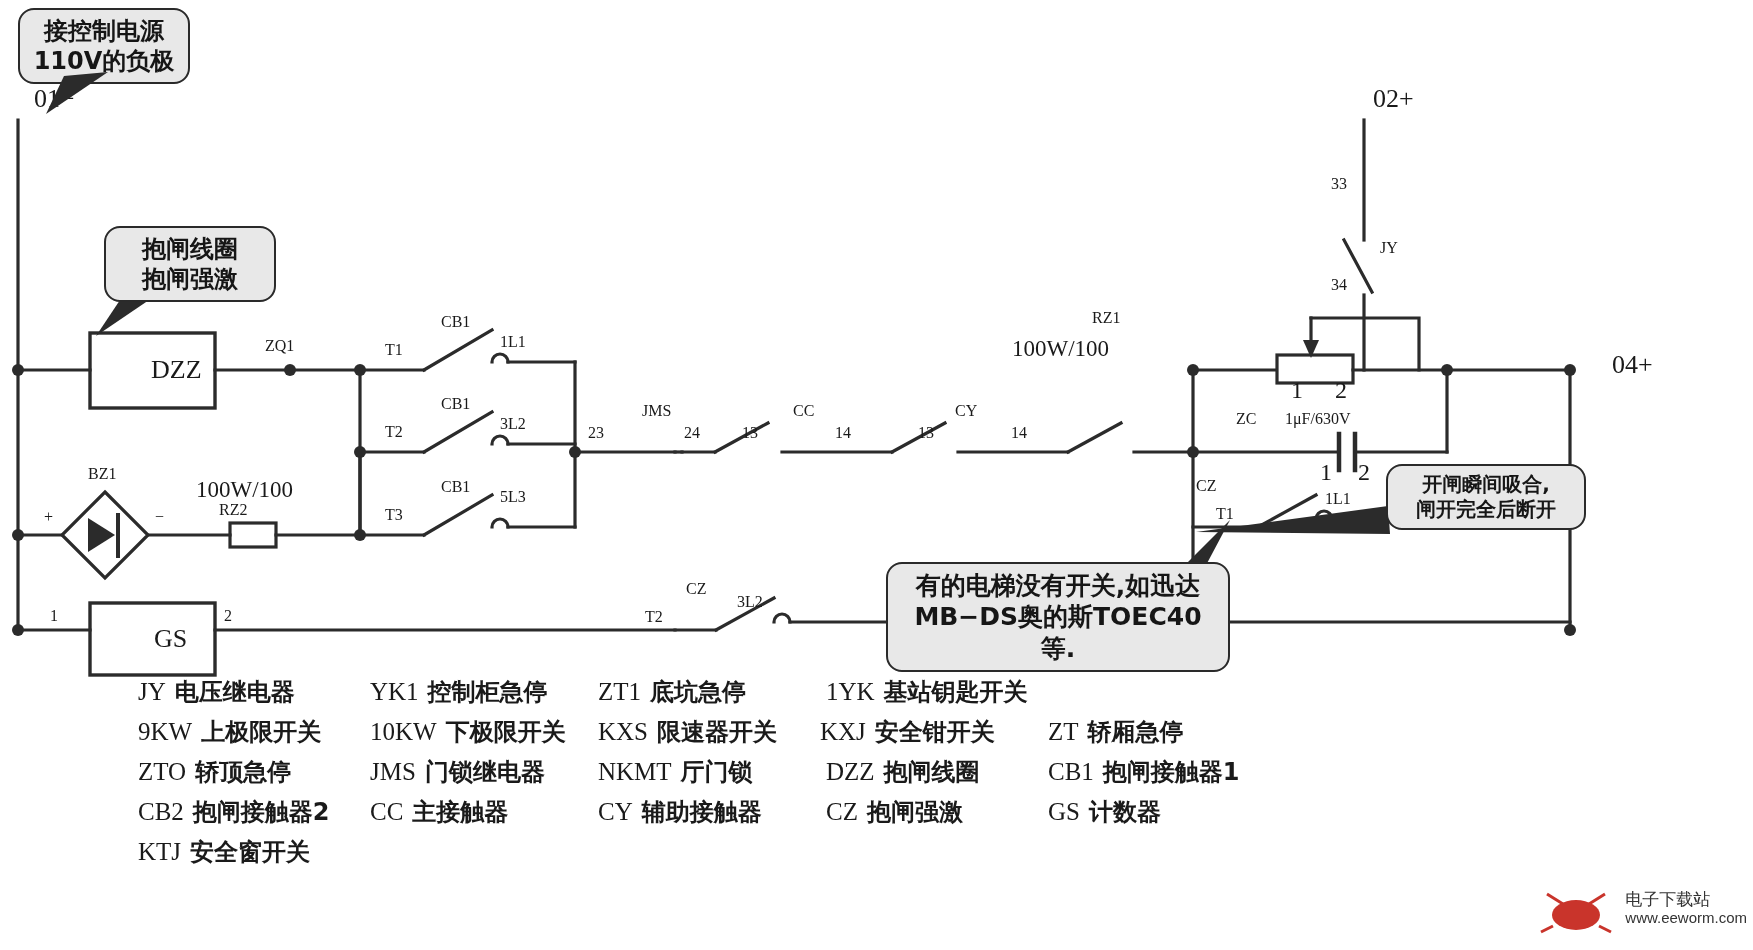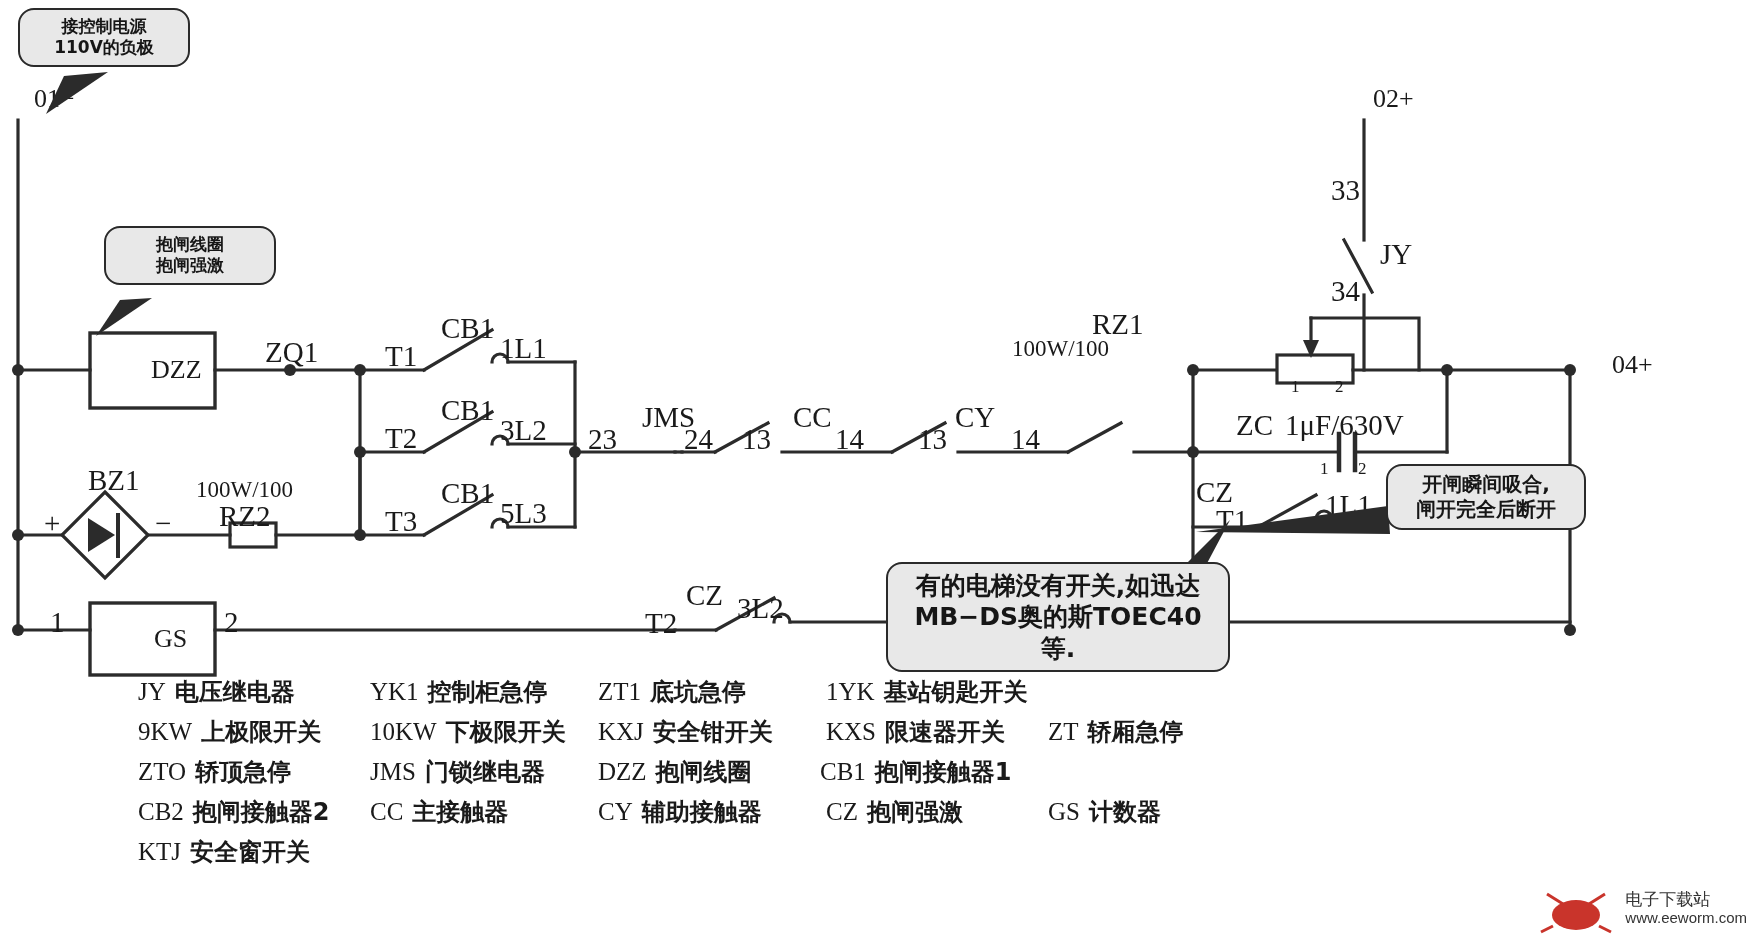--- a/index.html
+++ b/index.html
@@ -5,23 +5,23 @@
   html,body{margin:0;padding:0;background:#ffffff;}
   body{width:1753px;height:950px;position:relative;
        font-family:"Liberation Serif","DejaVu Serif",serif;color:#1a1a1a;}
   #sheet{position:absolute;left:0;top:0;width:1753px;height:950px;overflow:hidden;}
   svg.circuit{position:absolute;left:0;top:0;width:1753px;height:950px;}
 
   .lbl{position:absolute;white-space:nowrap;line-height:1;}
   .lbl-ser{font-family:"Liberation Serif","DejaVu Serif",serif;}
 
   .t26{font-size:26px;margin-left:32px;}
-  .t24{font-size:29px;}
+  .t24{font-size:16px;}
   .t23{font-size:23px;}
-  .t22{font-size:17px;}
+  .t22{font-size:24px;}
   .t21{font-size:25px;}
   .t20{font-size:20px;}
 
   
   .callout{position:absolute;border:2px solid #2a2a2a;border-radius:16px;
            background:#e8e8e8;text-align:center;padding:6px 10px;
            font-family:"DejaVu Sans","Liberation Sans",sans-serif;
            font-weight:bold;line-height:1.25;color:#161616;}
 
   
@@ -168,21 +168,21 @@
   <div class="lbl lbl-ser t24" style="left:441px;top:314px;">CB1</div>
   <div class="lbl lbl-ser t24" style="left:385px;top:342px;">T1</div>
   <div class="lbl lbl-ser t24" style="left:500px;top:334px;">1L1</div>
 
   <div class="lbl lbl-ser t24" style="left:441px;top:396px;">CB1</div>
   <div class="lbl lbl-ser t24" style="left:385px;top:424px;">T2</div>
   <div class="lbl lbl-ser t24" style="left:500px;top:416px;">3L2</div>
 
   <div class="lbl lbl-ser t24" style="left:441px;top:479px;">CB1</div>
   <div class="lbl lbl-ser t24" style="left:385px;top:507px;">T3</div>
-  <div class="lbl lbl-ser t24" style="left:500px;top:499px;">5L3</div>
+  <div class="lbl lbl-ser t24" style="left:500px;top:489px;">5L3</div>
 
   <div class="lbl lbl-ser t24" style="left:642px;top:403px;">JMS</div>
   <div class="lbl lbl-ser t24" style="left:588px;top:425px;">23</div>
   <div class="lbl lbl-ser t24" style="left:684px;top:425px;">24</div>
 
   <div class="lbl lbl-ser t24" style="left:793px;top:403px;">CC</div>
   <div class="lbl lbl-ser t24" style="left:742px;top:425px;">13</div>
   <div class="lbl lbl-ser t24" style="left:835px;top:425px;">14</div>
 
   <div class="lbl lbl-ser t24" style="left:955px;top:403px;">CY</div>
@@ -259,42 +259,46 @@
 
     <div class="legrow">
       <div class="legcell" style="width:232px;">
         <span class="legcode">9KW</span>
         <span class="legdesc">上极限开关</span>
       </div>
       <div class="legcell" style="width:228px;">
         <span class="legcode">10KW</span>
         <span class="legdesc">下极限开关</span>
       </div>
-      <div class="legcell" style="width:228px;">
-        <span class="legcode">KXJ</span>
-        <span class="legdesc">安全钳开关</span>
-      </div>
       <div class="legcell" style="width:222px;">
         <span class="legcode">KXS</span>
         <span class="legdesc">限速器开关</span>
       </div>
+      <div class="legcell" style="width:228px;">
+        <span class="legcode">KXJ</span>
+        <span class="legdesc">安全钳开关</span>
+      </div>
       <div class="legcell">
         <span class="legcode">ZT</span>
         <span class="legdesc">轿厢急停</span>
       </div>
     </div>
 
     <div class="legrow">
       <div class="legcell" style="width:232px;text-align:center;">
         <span class="legcode">ZTO</span>
         <span class="legdesc">轿顶急停</span>
       </div>
       <div class="legcell" style="width:228px;">
         <span class="legcode">JMS</span>
         <span class="legdesc">门锁继电器</span>
+      </div>
+      <div class="legcell" style="width:228px;">
+        <span class="legcode">NKMT</span>
+        <span class="legdesc">厅门锁</span>
       </div>
       <div class="legcell" style="width:222px;">
         <span class="legcode">DZZ</span>
         <span class="legdesc">抱闸线圈</span>
       </div>
       <div class="legcell">
         <span class="legcode">CB1</span>
         <span class="legdesc">抱闸接触器1</span>
       </div>
     </div>

